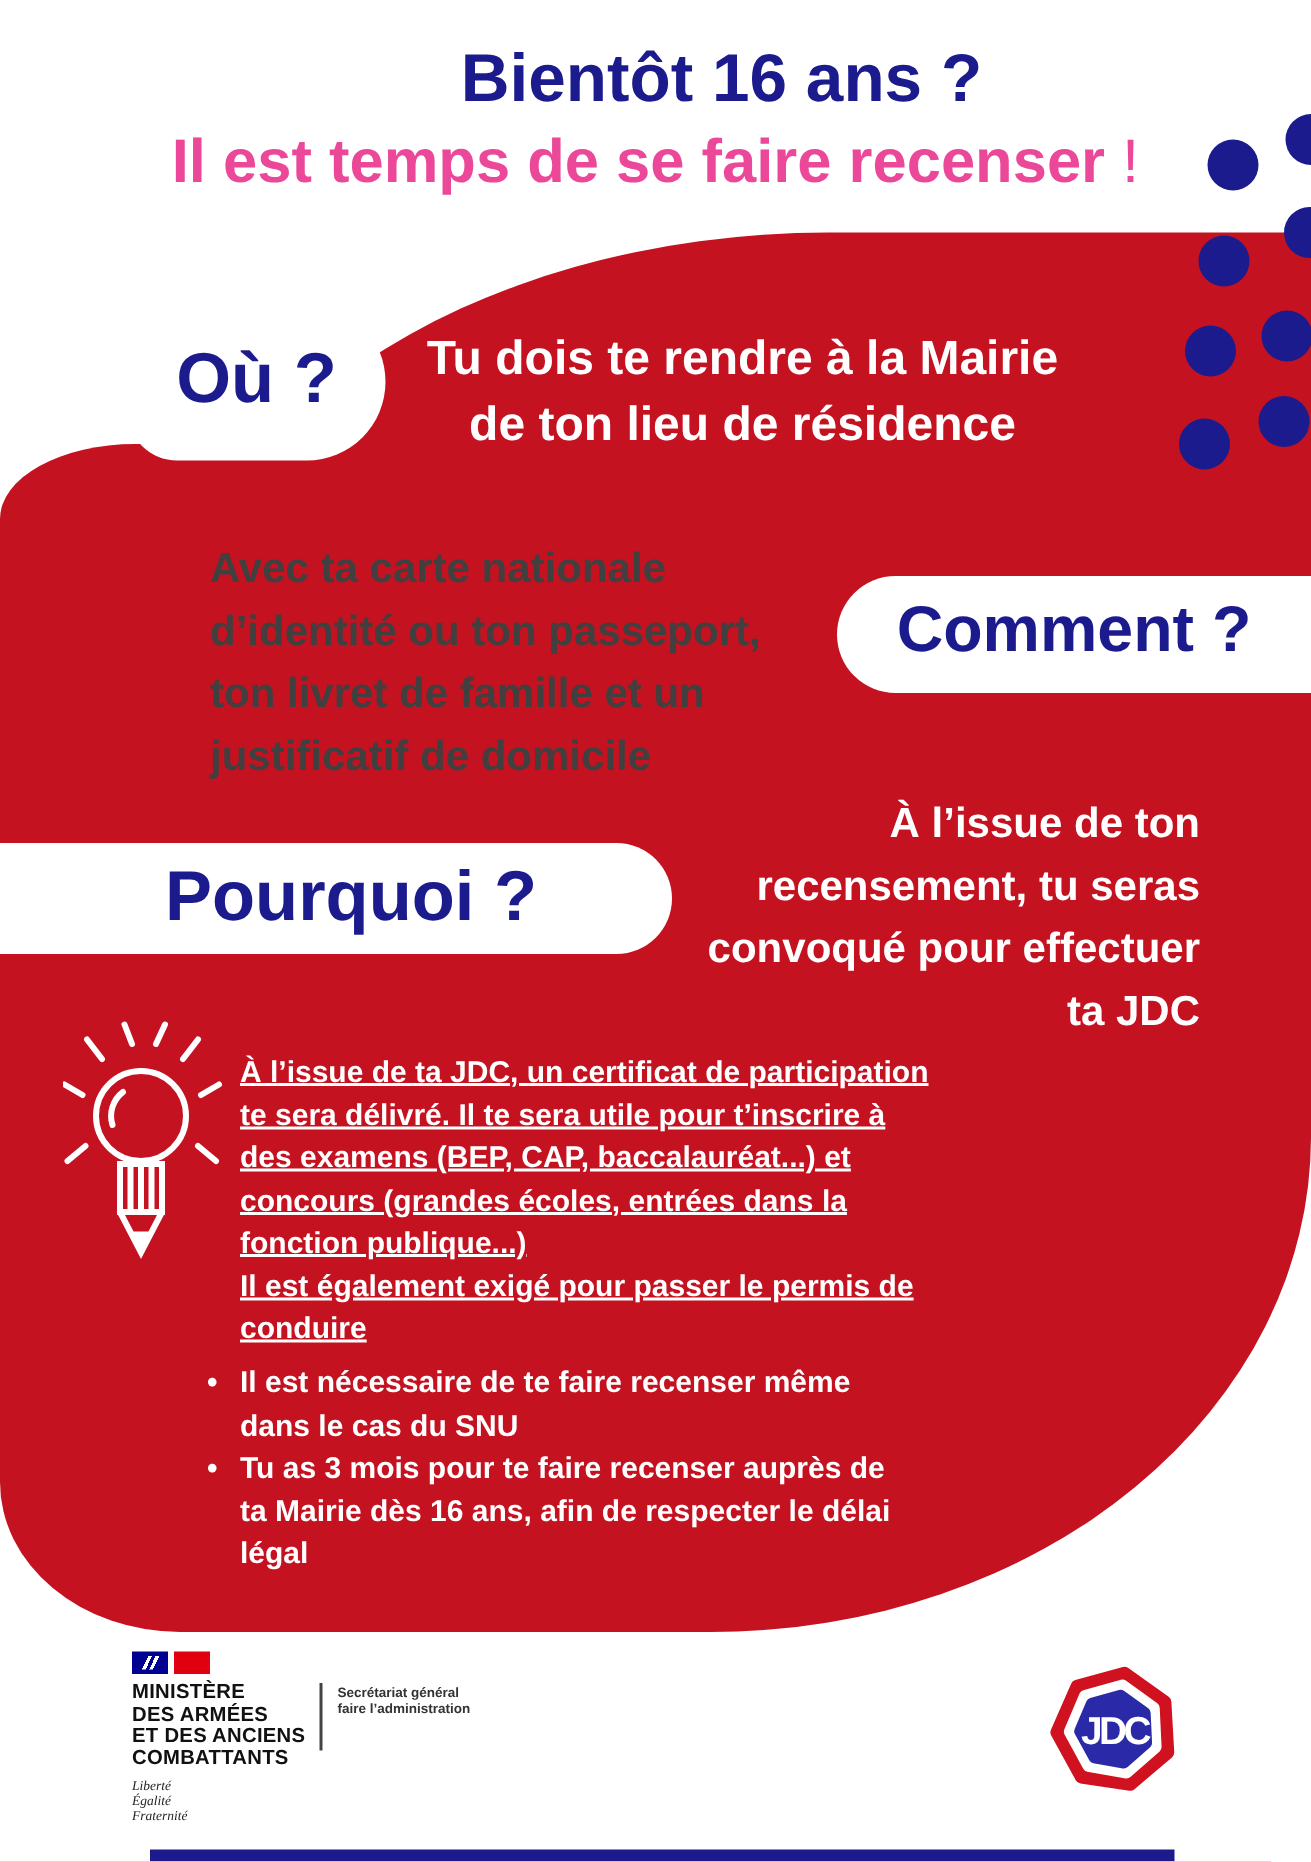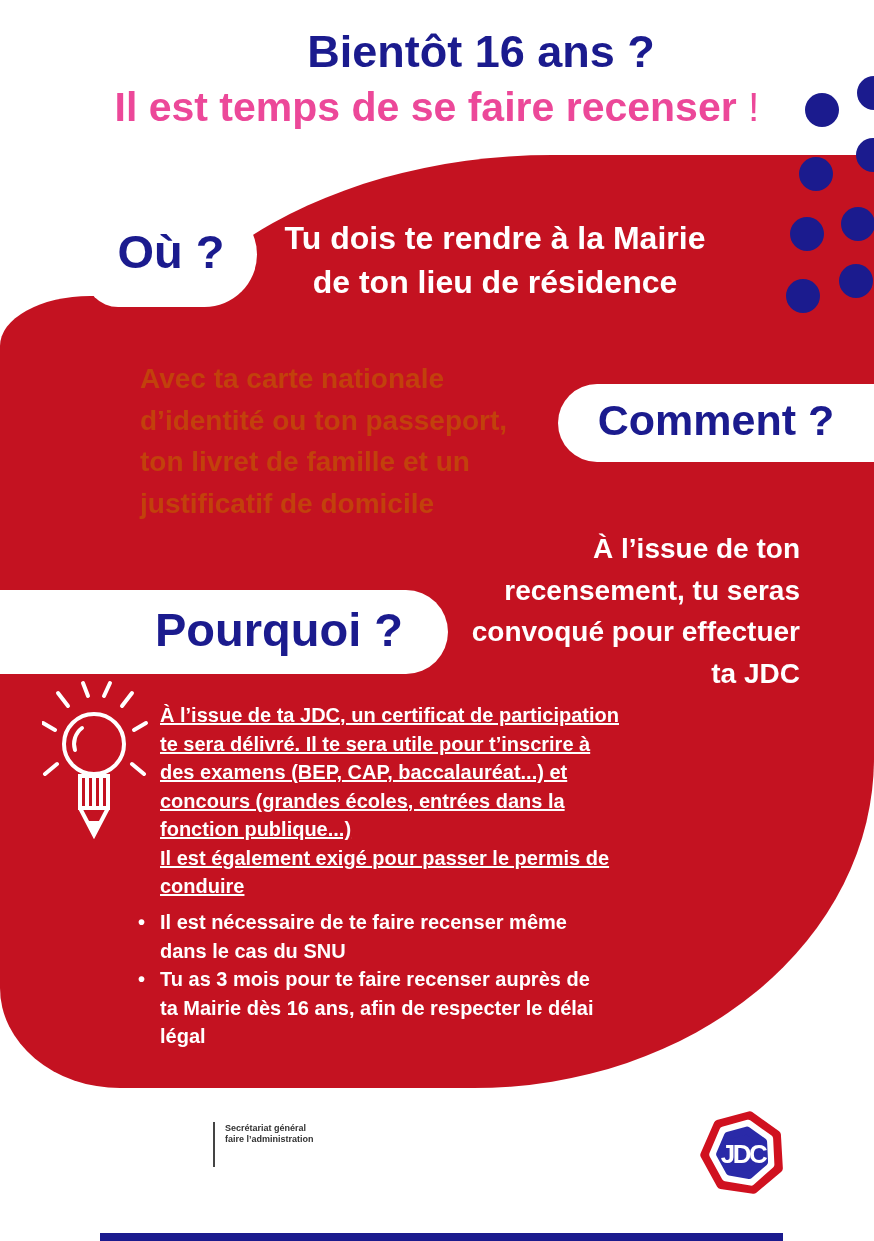--- a/index.html
+++ b/index.html
@@ -31,32 +31,32 @@
     position:absolute;left:0;top:84px;width:874px;text-align:center;
     color:#ec4899;font-size:41px;
   }
   .title2 .bang{font-weight:400;}
   
   .dot{position:absolute;width:34px;height:34px;border-radius:50%;background:var(--navy);}
   
   .bubble{position:absolute;background:#fff;display:flex;align-items:center;}
   .bubble-ou{left:85px;top:202px;width:172px;height:105px;border-radius:34px 54px 54px 34px;justify-content:center;}
   .bubble-comment{left:558px;top:384px;width:316px;height:78px;border-radius:39px 0 0 39px;justify-content:center;}
-  .bubble-pourquoi{left:0;top:590px;width:448px;height:84px;border-radius:0 46px 46px 0;justify-content:center;}
+  .bubble-pourquoi{left:0;top:562px;width:448px;height:74px;border-radius:0 46px 46px 0;}
   .q-label{color:var(--navy);font-size:47px;line-height:1;padding-bottom:6px;}
   .bubble-comment .q-label{font-size:43px;}
   .bubble-pourquoi .q-label{margin-left:110px;}
   
   .pre{white-space:pre-line;}
   .txt-ou{
     position:absolute;left:280px;top:216px;width:430px;text-align:center;
     color:#fff;font-size:32px;line-height:44px;
   }
   .txt-avec{
-    position:absolute;left:140px;top:358px;color:#c2410c;font-size:28px;line-height:41.5px;
+    position:absolute;left:140px;top:358px;color:#404040;font-size:28px;line-height:41.5px;
   }
   .txt-issue{
     position:absolute;left:440px;top:528px;width:360px;text-align:right;
     color:#fff;font-size:28px;line-height:41.5px;
   }
   .txt-body{
     position:absolute;left:160px;top:701px;width:490px;
     color:#fff;font-size:20px;line-height:28.5px;text-decoration:underline;
   }
   .bullets{position:absolute;left:138px;top:908px;width:515px;color:#fff;font-size:20px;line-height:28.5px;}
@@ -159,20 +159,40 @@
 dans le cas du SNU</span>
     </div>
     <div class="bullet-item">
       <span class="bullet-marker">•</span>
       <span class="pre">Tu as 3 mois pour te faire recenser auprès de
 ta Mairie dès 16 ans, afin de respecter le délai
 légal</span>
     </div>
   </div>
 
+  <div class="ministry">
+    <div class="flag">
+      <div class="band-blue">
+          <span></span>
+        </div>
+      <div class="gap"></div>
+      <div class="band-red"></div>
+    </div>
+    <div class="min-name">
+      <div>MINISTÈRE</div>
+      <div>DES ARMÉES</div>
+      <div>ET DES ANCIENS</div>
+      <div>COMBATTANTS</div>
+    </div>
+    <div class="motto">
+      <div>Liberté</div>
+      <div>Égalité</div>
+      <div>Fraternité</div>
+    </div>
+  </div>
   <div class="footer-divider"></div>
   <div class="sga">
     <div>Secrétariat général</div>
     <div>faire l’administration</div>
   </div>
 
   <div class="jdc">
     <svg width="96" height="90" viewBox="0 0 100 92">
       <polygon points="57,7 85,27 87,62 61,84 27,79 10,48 24,16" fill="#d0111f" stroke="#d0111f" stroke-width="9" stroke-linejoin="round"></polygon>
       <polygon points="55.5,15.3 77.4,31.1 78.7,58.2 58.4,76 31.8,71.4 18.8,47.6 29.4,22.6" fill="#ffffff" stroke="#ffffff" stroke-width="8" stroke-linejoin="round"></polygon>

